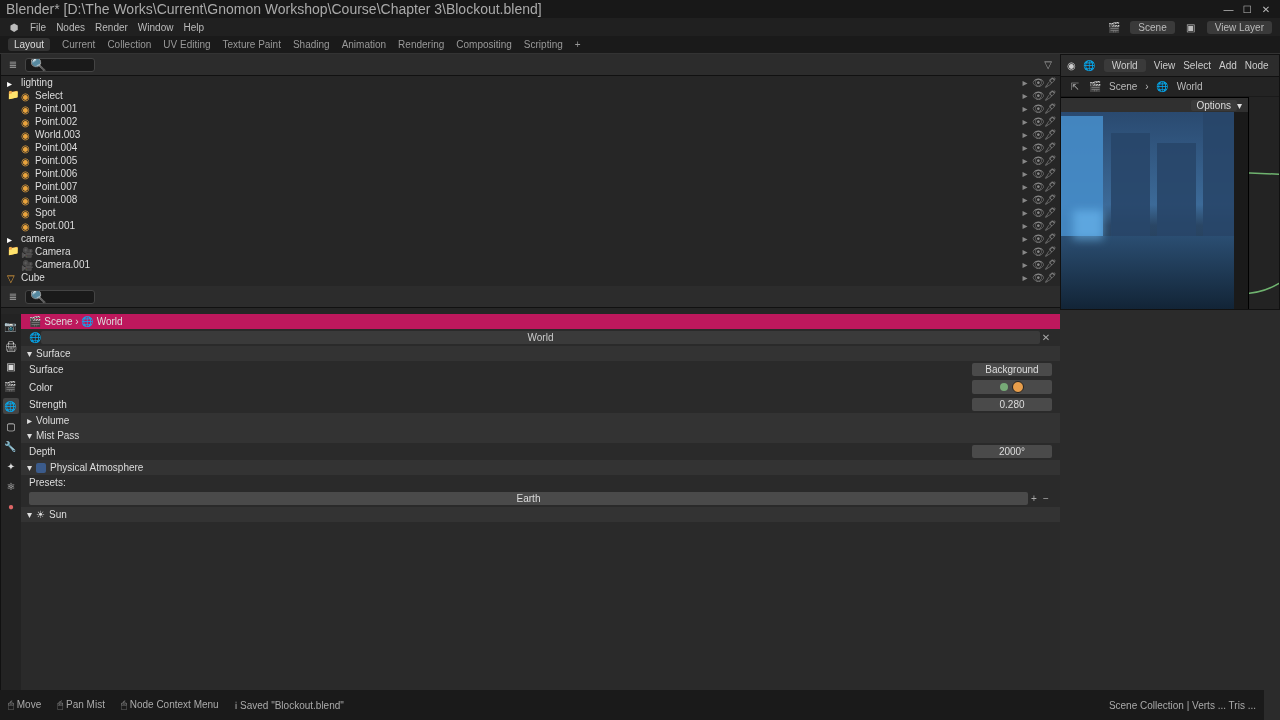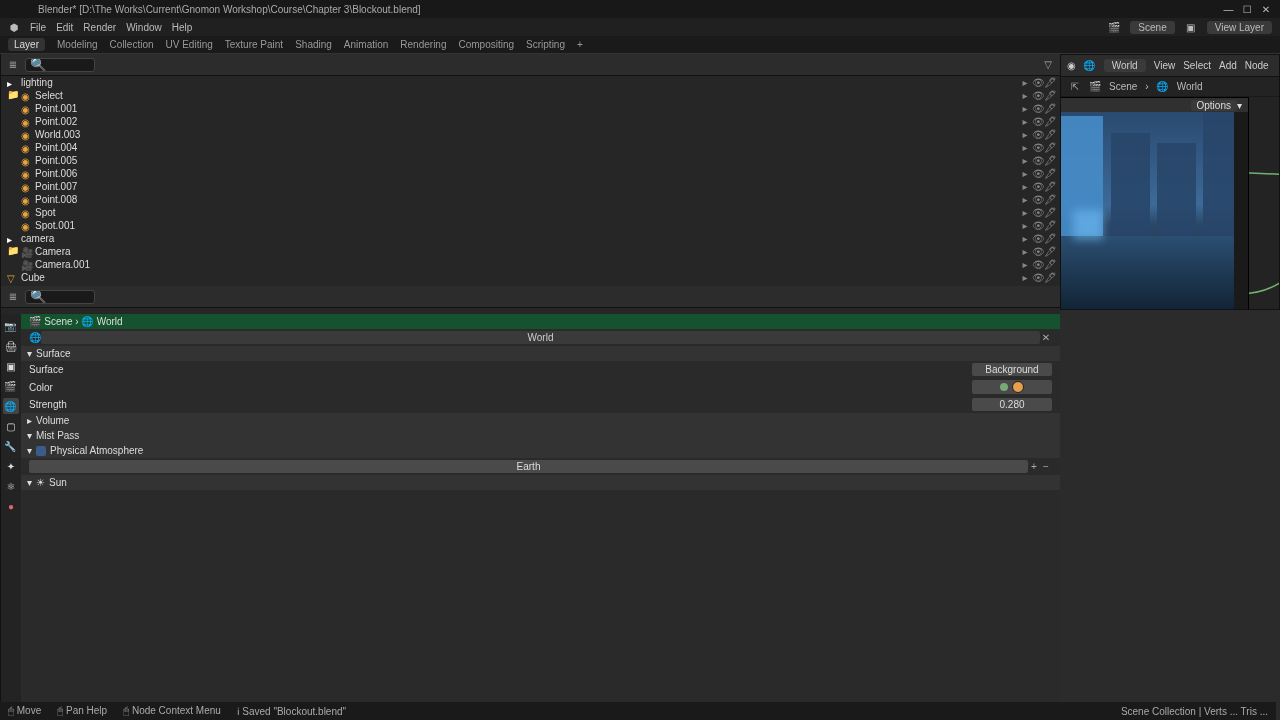--- a/index.html
+++ b/index.html
@@ -14,21 +14,21 @@
     position: relative;
   }
   .title-bar {
     height: 18px;
     background: #181818;
     display: flex;
     align-items: center;
     justify-content: space-between;
     padding: 0 6px;
   }
-  .title-bar .title { color: #aaa; font-size: 10px; margin-left: 32px; }
+  .title-bar .title { color: #aaa; font-size: 14px; }
   .win-controls span {
     display: inline-block; width: 16px; text-align: center; color: #bbb;
   }
   .menu-bar {
     height: 18px;
     background: #202020;
     display: flex;
     align-items: center;
     padding: 0 8px;
     gap: 10px;
@@ -169,21 +169,21 @@
   .prop-body .section-hdr { padding: 2px 6px; background: #333; display:flex; align-items:center; gap:4px; }
   .prop-body .field {
     display: flex; justify-content: space-between; align-items:center; padding: 2px 8px;
   }
   .prop-body .field .v { background: #4a4a4a; padding: 1px 6px; border-radius: 2px; min-width: 80px; text-align:center; }
   .use-nodes-btn {
     background: #4b6fa5; color: #fff; text-align:center; padding: 2px; margin: 2px 6px; border-radius: 2px;
   }
   .color-chip { width: 12px; height: 12px; border-radius: 50%; background: #e89e4b; border: 1px solid #222; }
   .status-bar {
-    position: absolute; bottom: 0; left: 0; right: 4px; height: 18px;
+    position: absolute; bottom: 0; left: 0; right: 16px; height: 30px;
     background: #1a1a1a; display: flex; align-items: center; padding: 0 8px; gap: 16px; color: #aaa;
   }
   .checkbox { width:10px; height:10px; background:#3b5b8b; display:inline-block; border-radius:2px;}
   .search-box { background:#1a1a1a; border:1px solid #444; border-radius:3px; padding:0 4px; width: 70px; height:14px;}
   .mini-icon { display:inline-block; width:12px; text-align:center; color:#aaa;}
   .field input { background:transparent; border:none; color:#ccc; width:100%; text-align:center; font-size:10px; }
 </style>
 </head>
 <body>
 
@@ -192,35 +192,35 @@
   <div class="win-controls">
     <span>—</span>
     <span>☐</span>
     <span>✕</span>
   </div>
 </div>
 
 <div class="menu-bar">
   <span class="mini-icon">⬢</span>
   <span>File</span>
-  <span>Edit</span>
+  <span>Nodes</span>
   <span>Render</span>
   <span>Window</span>
   <span>Help</span>
   <div class="right">
     <span class="mini-icon">🎬</span>
     <span class="pill">Scene</span>
     <span class="mini-icon">▣</span>
     <span class="pill">View Layer</span>
   </div>
 </div>
 
 <div class="tabs-bar">
-  <span class="active">Layer</span>
-  <span>Modeling</span>
+  <span class="active">Layout</span>
+  <span>Current</span>
   <span>Collection</span>
   <span>UV Editing</span>
   <span>Texture Paint</span>
   <span>Shading</span>
   <span>Animation</span>
   <span>Rendering</span>
   <span>Compositing</span>
   <span>Scripting</span>
   <span>+</span>
 </div>
@@ -472,21 +472,21 @@
         <div>▣</div>
         <div>🎬</div>
         <div class="active">🌐</div>
         <div>▢</div>
         <div>🔧</div>
         <div>✦</div>
         <div>⚛</div>
         <div style="color:#d66">●</div>
       </div>
       <div class="prop-body">
-        <div class="field" style="background:#14532d">
+        <div class="field" style="background:#be185d">
           <span>🎬 <span>Scene</span> › 🌐 <span>World</span></span>
         </div>
         <div class="field">
             <span class="mini-icon">🌐</span>
             <input style="flex: 1 1 0%; background: rgb(58, 58, 58); border: none; color: rgb(204, 204, 204); padding: 1px 4px; border-radius: 2px;" value="World">
             <span class="mini-icon">✕</span>
           </div>
         <div class="section-hdr">
             <span>▾</span>
             <span>Surface</span>
@@ -508,41 +508,48 @@
           </div>
         <div class="section-hdr">
             <span>▸</span>
             <span>Volume</span>
           </div>
         <div class="section-hdr">
             <span>▾</span>
             <span>Mist Pass</span>
           </div>
         <div id="mist-rows">
+            <div class="field">
+              <span>Depth</span>
+              <span class="v">2000°</span>
+            </div>
           </div>
         <div class="section-hdr">
             <span>▾</span>
             <span class="checkbox"></span> 
             <span>Physical Atmosphere</span>
           </div>
         <div class="field">
+            <span>Presets:</span>
+          </div>
+        <div class="field">
             <span class="v" style="flex:1">Earth</span>
             <span class="mini-icon">+</span>
             <span class="mini-icon">−</span>
           </div>
         <div class="section-hdr">
             <span>▾</span>
             <span>☀</span> 
             <span>Sun</span>
           </div>
       </div>
     </div>
   </div>
 
 </div>
 
 <div class="status-bar">
   <span>🖱 <span>Move</span></span>
-  <span>🖱 <span>Pan Help</span></span>
+  <span>🖱 <span>Pan Mist</span></span>
   <span>🖱 <span>Node Context Menu</span></span>
   <span>ℹ <span>Saved "Blockout.blend"</span></span>
   <span style="margin-left:auto">Scene Collection | Verts ... Tris ...</span>
 </div>
 
 </body></html>

